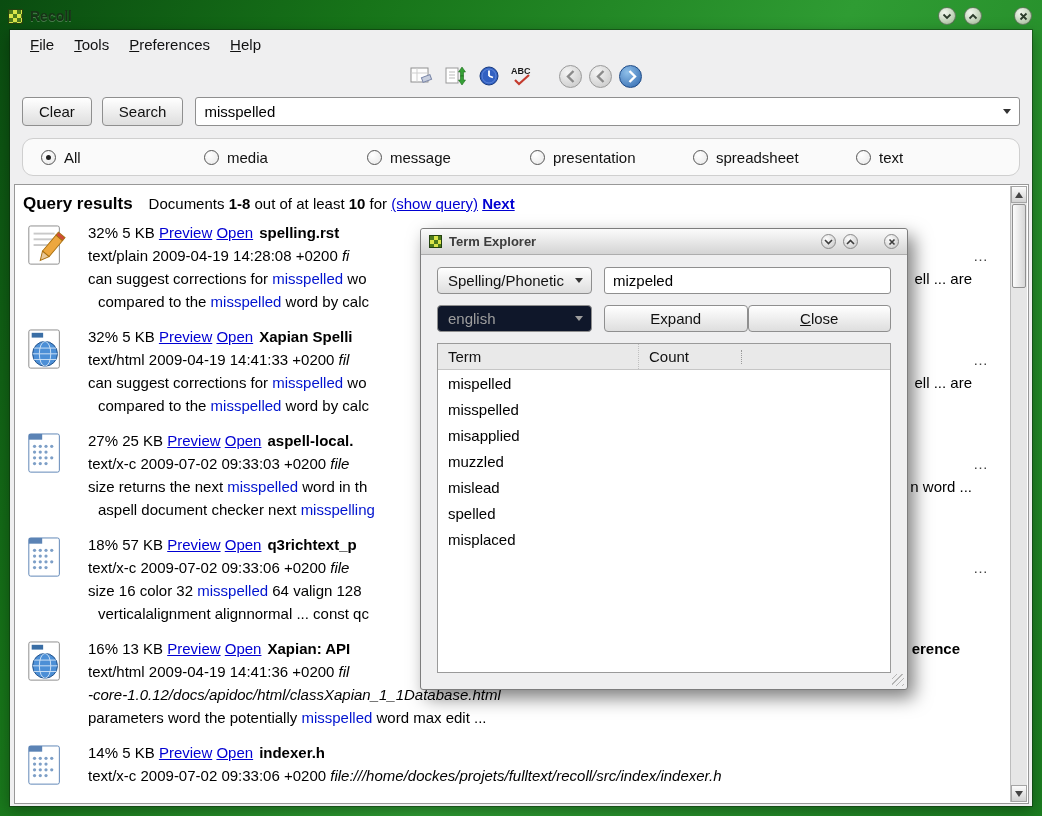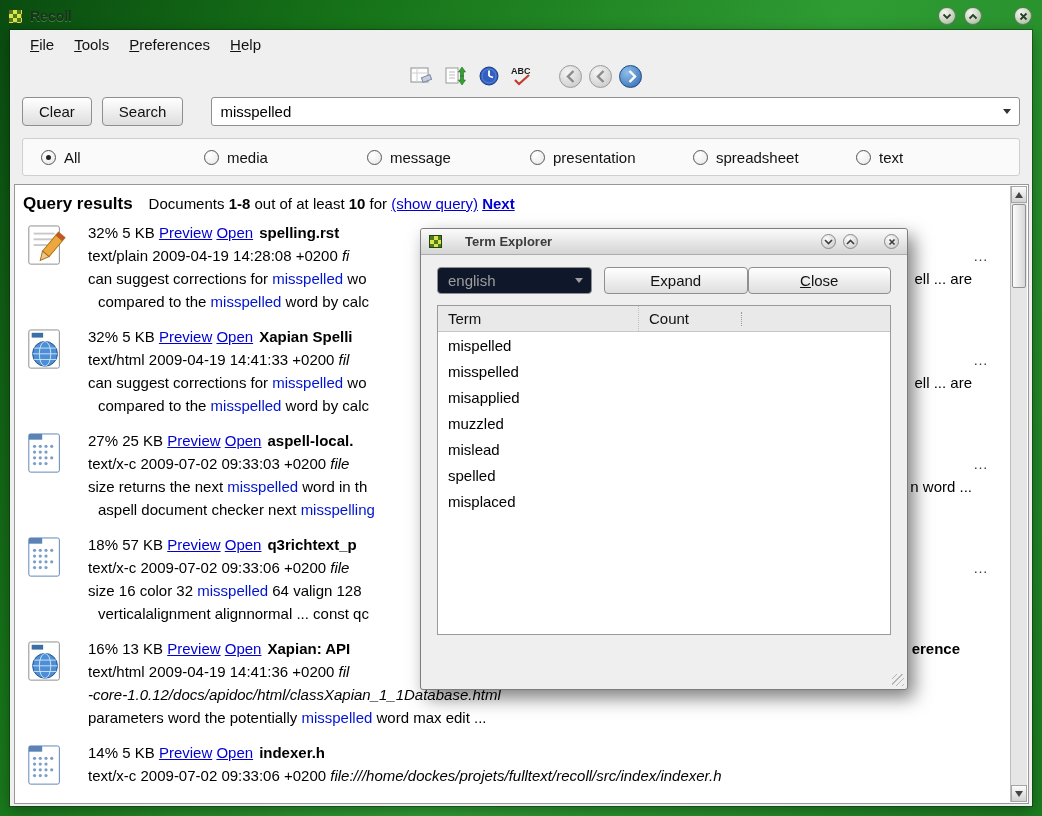--- a/index.html
+++ b/index.html
@@ -34,30 +34,30 @@
   .tool-btn { width:28px; height:28px; display:flex; align-items:center; justify-content:center; margin-right:6px; cursor:pointer; }
   .tool-gap { width:16px; flex:none; }
   .nav-btn { width:23px; height:23px; border-radius:50%; margin-right:7px; display:flex; align-items:center; justify-content:center; cursor:pointer; }
   .nav-btn.disabled { background:radial-gradient(circle at 35% 30%,#f5f5f5,#c4c4c4); border:1px solid #9a9a9a; }
   .nav-btn.active   { background:radial-gradient(circle at 35% 30%,#8fc0ea,#2e66ad); border:1px solid #1d4a86; }
 
   
   .search-row { position:absolute; left:12px; right:12px; top:66px; height:30px; display:flex; align-items:center; }
   .btn { height:29px; border:1px solid #8f8f8f; border-radius:4px; background:linear-gradient(#ffffff,#dedede);
     font-size:15px; color:#111; padding:0 16px; cursor:pointer; font-family:inherit;text-align:right; }
-  .btn.mr10 { margin-right:10px; } .btn.mr12 { margin-right:16px; }
+  .btn.mr10 { margin-right:10px; } .btn.mr12 { margin-right:0; }
   .combo { height:29px; border:1px solid #8f8f8f; border-radius:4px; background:linear-gradient(#ffffff,#dedede);
     font-size:15px; color:#111; display:flex; align-items:center; padding:0 8px 0 10px; cursor:pointer; white-space:nowrap; }
   .arrow { width:0; height:0; border-left:4px solid transparent; border-right:4px solid transparent; border-top:5px solid #333; margin-left:8px; flex:none; }
   .scombo { flex:1; margin-left:12px; height:29px; border:1px solid #8f8f8f; border-radius:3px; background:#fff; display:flex; align-items:center; }
   .scombo input { flex:1; border:none; outline:none; background:transparent; font-size:15px; padding:0 8px; font-family:inherit; color:#000; }
   .scombo .arrow { margin-right:8px; }
 
   
-  .filter-row { position:absolute; left:12px; right:12px; top:108px; height:38px; border:1px solid #cfcfcf; border-radius:3px;
+  .filter-row { position:absolute; left:12px; right:12px; top:108px; height:38px; border:1px solid #cfcfcf; border-radius:11px;
     background:#fafafa; display:flex; align-items:center; padding-left:18px; font-size:15px; color:#111; }
   .fitem { width:165px; display:flex; align-items:center; cursor:pointer; }
   .radio { width:15px; height:15px; border-radius:50%; border:1px solid #555;
     background:radial-gradient(circle at 35% 30%,#fff,#e7e7e7); margin-right:8px; position:relative; flex:none; }
   .fitem.sel .radio::after { content:""; position:absolute; left:4px; top:4px; width:5px; height:5px; border-radius:50%; background:#222; }
 
   
   .results-frame { position:absolute; left:4px; right:3px; top:154px; bottom:2px; background:#fff; border:1px solid #989898; }
   .results-content { position:absolute; left:8px; top:6px; right:24px; bottom:2px; overflow:hidden; font-size:15px; color:#000; }
   .qhead { display:flex; align-items:baseline; margin-bottom:4px; line-height:26px; }
@@ -86,21 +86,21 @@
   .tri-down { width:0; height:0; border-left:4px solid transparent; border-right:4px solid transparent; border-top:6px solid #444; }
   .sb-thumb { position:absolute; left:1px; top:18px; width:14px; height:84px; border:1px solid #909090; border-radius:2px;
     background:linear-gradient(90deg,#fcfcfc,#d7d7d7); cursor:grab; }
 
   
   .dialog { position:absolute; left:410px; top:198px; width:488px; height:462px; background:#efeff0;
     border:1px solid #7d7d7d; border-radius:3px; box-shadow:6px 8px 18px rgba(0,0,0,.5); z-index:5; }
   .dtitle { height:26px; background:linear-gradient(#fbfbfb,#d4d4d4); border-bottom:1px solid #adadad;
     border-radius:3px 3px 0 0; display:flex; align-items:center; padding:0 8px; }
   .dtitle .app-icon { width:13px; height:13px; margin:0; }
-  .dtitle-text { margin-left:23px; font-size:13px; font-weight:bold; color:#3c3c3c; }
+  .dtitle-text { margin-left:7px; font-size:13px; font-weight:bold; color:#3c3c3c; }
   .dbtns { margin-left:auto; display:flex; align-items:center; }
   .dbtn { width:15px; height:15px; border-radius:50%; background:radial-gradient(circle at 35% 30%,#fdfdfd,#c6c6c6);
     border:1px solid #8a8a8a; display:flex; align-items:center; justify-content:center; cursor:pointer; }
   .dbtn + .dbtn { margin-left:7px; }
   .dbtn.close { margin-left:26px; }
   .dcontent { position:absolute; left:0; right:0; top:26px; bottom:0; padding:12px 16px; }
   .drow { display:flex; align-items:center; margin-bottom:11px; }
   .dcombo { width:155px; flex:none; height:27px; border:1px solid #8f8f8f; border-radius:4px;
     background:linear-gradient(#ffffff,#dedede); font-size:15px; color:#111; display:flex; align-items:center;
     justify-content:space-between; padding:0 8px 0 10px; cursor:pointer; white-space:nowrap; }
@@ -383,20 +383,27 @@
           </span>
           <span class="dbtn close" data-name="dialog-close-button">
             <svg width="8" height="8" data-name="close-icon">
                 <path d="M1.5 1.5 L6.5 6.5 M6.5 1.5 L1.5 6.5" stroke="#3c3c3c" stroke-width="1.6"></path>
               </svg>
           </span>
         </span>
       </div>
       <div class="dcontent" data-name="dialog-content">
         <div class="drow">
+          <span class="dcombo" data-name="expansion-mode-select">
+            <span data-name="expansion-mode-value">Spelling/Phonetic</span>
+            <span class="arrow" data-name="chevron-down-icon"></span>
+          </span>
+          <input type="text" class="dinput" data-name="term-input" value="mizpeled" style="">
+        </div>
+        <div class="drow">
           <span class="dcombo disabled" data-name="language-select">
             <span data-name="language-value">english</span>
             <span class="arrow" data-name="chevron-down-icon"></span>
           </span>
           <button class="dpush" data-name="expand-button">Expand</button>
           <button class="dpush close-b" data-name="close-dialog-button"><u>C</u>lose</button>
         </div>
         <div class="ttable" data-name="term-table">
           <div class="thead" data-name="term-table-header">
             <span class="tcell tc1" data-name="term-column-header">Term</span>

